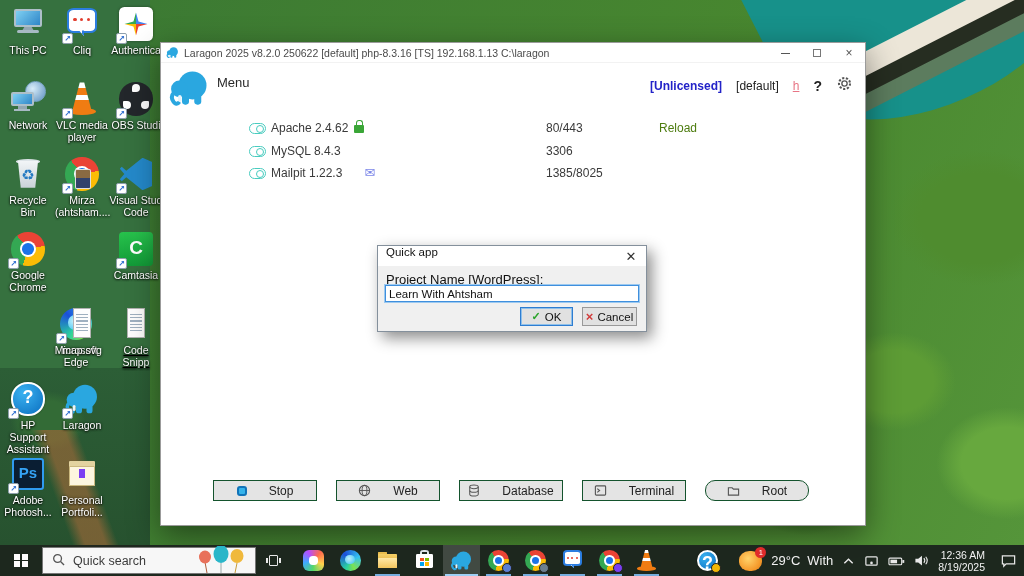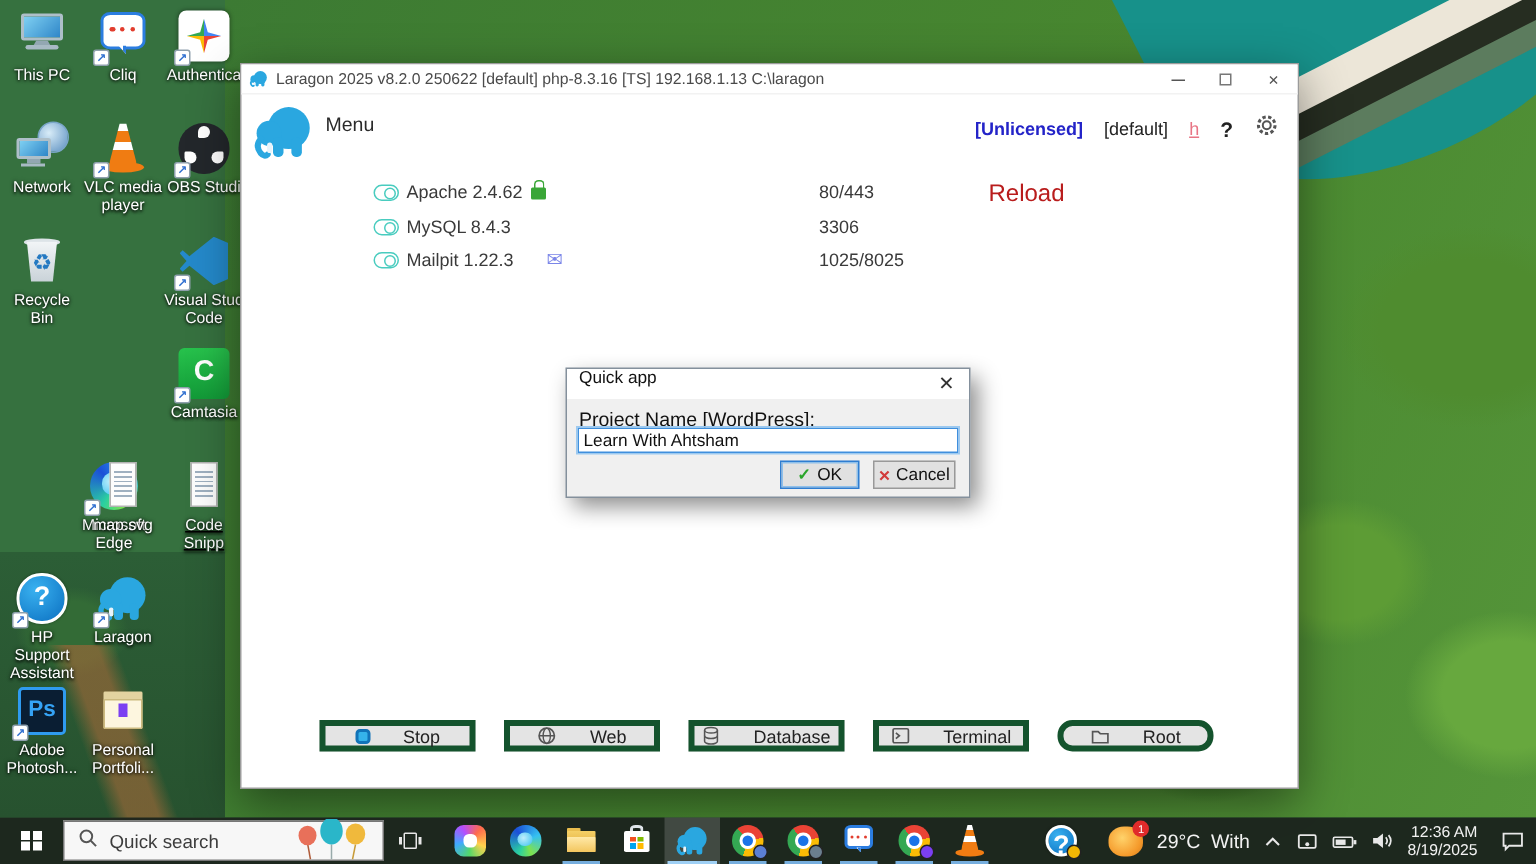--- a/index.html
+++ b/index.html
@@ -55,27 +55,27 @@
   .prof{font-size:12px;color:#222}
   .hotkey{font-size:12px;color:#e87585;text-decoration:underline}
   .help{font-size:14px;font-weight:bold;color:#222}
 
   
   .svc{position:absolute;left:0;width:100%;height:20px}
   .svc-toggle{position:absolute;left:88px;top:4px;width:17px;height:11px;border:1.5px solid #49ccbf;border-radius:6px}
   .svc-toggle:after{content:"";position:absolute;right:1px;top:1px;width:6px;height:6px;border:1.5px solid #49ccbf;border-radius:50%}
   .svc-name{position:absolute;left:110px;top:2px;display:flex;align-items:center;font-size:12px;color:#3a3a3a}
   .svc-ports{position:absolute;left:385px;top:2px;font-size:12px;color:#3a3a3a}
-  .svc-action{position:absolute;left:498px;top:2px;font-size:16px;color:#b91c1c;cursor:pointer}
+  .svc-action{position:absolute;left:498px;top:2px;font-size:12px;color:#4d7c0f;cursor:pointer}
   .x-lock{position:relative;width:10px;height:8px;background:#3aa637;border-radius:1px;margin-left:6px;margin-top:2px}
   .x-lock:before{content:"";position:absolute;left:1.5px;top:-5px;width:5px;height:5px;border:1.5px solid #3aa637;border-bottom:none;border-radius:3px 3px 0 0}
   .x-mail{margin-left:22px;color:#7b86e8;font-size:13px;line-height:12px}
 
   
-  .fbtn{position:absolute;top:437px;width:104px;height:21px;background:#e4e4e4;border:4px solid #14532d;
+  .fbtn{position:absolute;top:437px;width:104px;height:21px;background:#e4e4e4;border:1px solid #14532d;
     display:flex;align-items:center;justify-content:center;gap:22px;font-size:12px;color:#222;cursor:pointer}
   .fbtn svg{display:block}
 
   
   #quick-app-dialog{position:absolute;left:377px;top:245px;width:270px;height:87px;background:#f0f0f0;
     border:1px solid #84909c;box-shadow:5px 6px 14px rgba(0,0,0,.45)}
   .dlg-titlebar{position:relative;height:20px;background:#fff;display:flex;align-items:flex-start;padding-left:8px}
   .dlg-title{font-size:11.5px;color:#111}
   .dlg-close{position:absolute;right:0;top:0;width:30px;height:20px;display:flex;align-items:center;justify-content:center;font-size:13px;color:#333}
   .dlg-label{position:absolute;left:8px;top:26px;font-size:13px;color:#111}
@@ -198,28 +198,51 @@
     <div class="dicon" style="left: 1px; top: 156px;">
       <div class="ic">
         <span class="glyph">
           <i style="left:16%;top:8%;width:68%;height:13%;background:#dde4e8;border-radius:50%"></i>
           <i style="left:22%;top:14%;width:56%;height:74%;background:linear-gradient(#f2f5f7,#c9d2d8);clip-path:polygon(0 0,100% 0,86% 100%,14% 100%)"></i>
           <b style="left:0;top:28%;width:100%;text-align:center;color:#2479c2;font-size:15px">♻</b>
         </span>
       </div>
       <div class="dlabel">Recycle Bin</div>
     </div>
+    <div class="dicon" style="left: 55px; top: 156px;">
+      <div class="ic">
+        <span class="glyph">
+          <i style="inset:4%;border-radius:50%;background:conic-gradient(from -40deg,#ea4335 0 33%,#fbbc05 0 66%,#34a853 0 100%)"></i>
+          <i style="left:27%;top:27%;width:46%;height:46%;background:#fff;border-radius:50%"></i>
+          <i style="left:34%;top:34%;width:32%;height:32%;background:#1a73e8;border-radius:50%"></i>
+          <i style="left:30%;top:36%;width:44%;height:56%;background:linear-gradient(#8a6a42 0 45%,#32426b 45% 100%);border:1px solid #e0e0e0;border-radius:10%"></i>
+        </span>
+        <span class="sc-arrow"></span>
+      </div>
+      <div class="dlabel">Mirza (ahtsham....</div>
+    </div>
     <div class="dicon" style="left: 109px; top: 156px;">
       <div class="ic">
         <span class="glyph">
           <i style="inset:5%;background:#2489ca;clip-path:polygon(70% 0,100% 13%,100% 87%,70% 100%,20% 60%,6% 72%,0 66%,14% 50%,0 34%,6% 28%,20% 40%)"></i>
         </span>
         <span class="sc-arrow"></span>
       </div>
       <div class="dlabel">Visual Stud Code</div>
+    </div>
+    <div class="dicon" style="left: 1px; top: 231px;">
+      <div class="ic">
+        <span class="glyph">
+          <i style="inset:4%;border-radius:50%;background:conic-gradient(from -40deg,#ea4335 0 33%,#fbbc05 0 66%,#34a853 0 100%)"></i>
+          <i style="left:27%;top:27%;width:46%;height:46%;background:#fff;border-radius:50%"></i>
+          <i style="left:34%;top:34%;width:32%;height:32%;background:#1a73e8;border-radius:50%"></i>
+        </span>
+        <span class="sc-arrow"></span>
+      </div>
+      <div class="dlabel">Google Chrome</div>
     </div>
     <div class="dicon" style="left: 109px; top: 231px;">
       <div class="ic">
         <span class="glyph">
           <i style="inset:4%;background:linear-gradient(#27c24c,#129b38);border-radius:12%"></i>
           <b style="left:0;top:16%;width:100%;text-align:center;color:#fff;font-weight:bold;font-size:19px">C</b>
         </span>
         <span class="sc-arrow"></span>
       </div>
       <div class="dlabel">Camtasia</div>
@@ -356,21 +379,21 @@
         <span class="svc-action">Reload</span>
       </div>
       <div class="svc" style="top: 98.5px;">
         <span class="svc-toggle"></span>
         <span class="svc-name">MySQL 8.4.3</span>
         <span class="svc-ports">3306</span>
       </div>
       <div class="svc" style="top: 121px;">
         <span class="svc-toggle"></span>
         <span class="svc-name">Mailpit 1.22.3<span class="x-mail">✉</span></span>
-        <span class="svc-ports">1025/8025</span>
+        <span class="svc-ports">1385/8025</span>
       </div>
     </div>
   <div id="footer-buttons">
       <div class="fbtn" style="left: 52px;">
         <span style="display: flex;">
           <span style="display:inline-block;width:10px;height:10px;background:#35b3ea;border:2px solid #1173b8;border-radius:3px"></span>
         </span>
         <span>Stop</span>
       </div>
       <div class="fbtn" style="left: 175px;">

